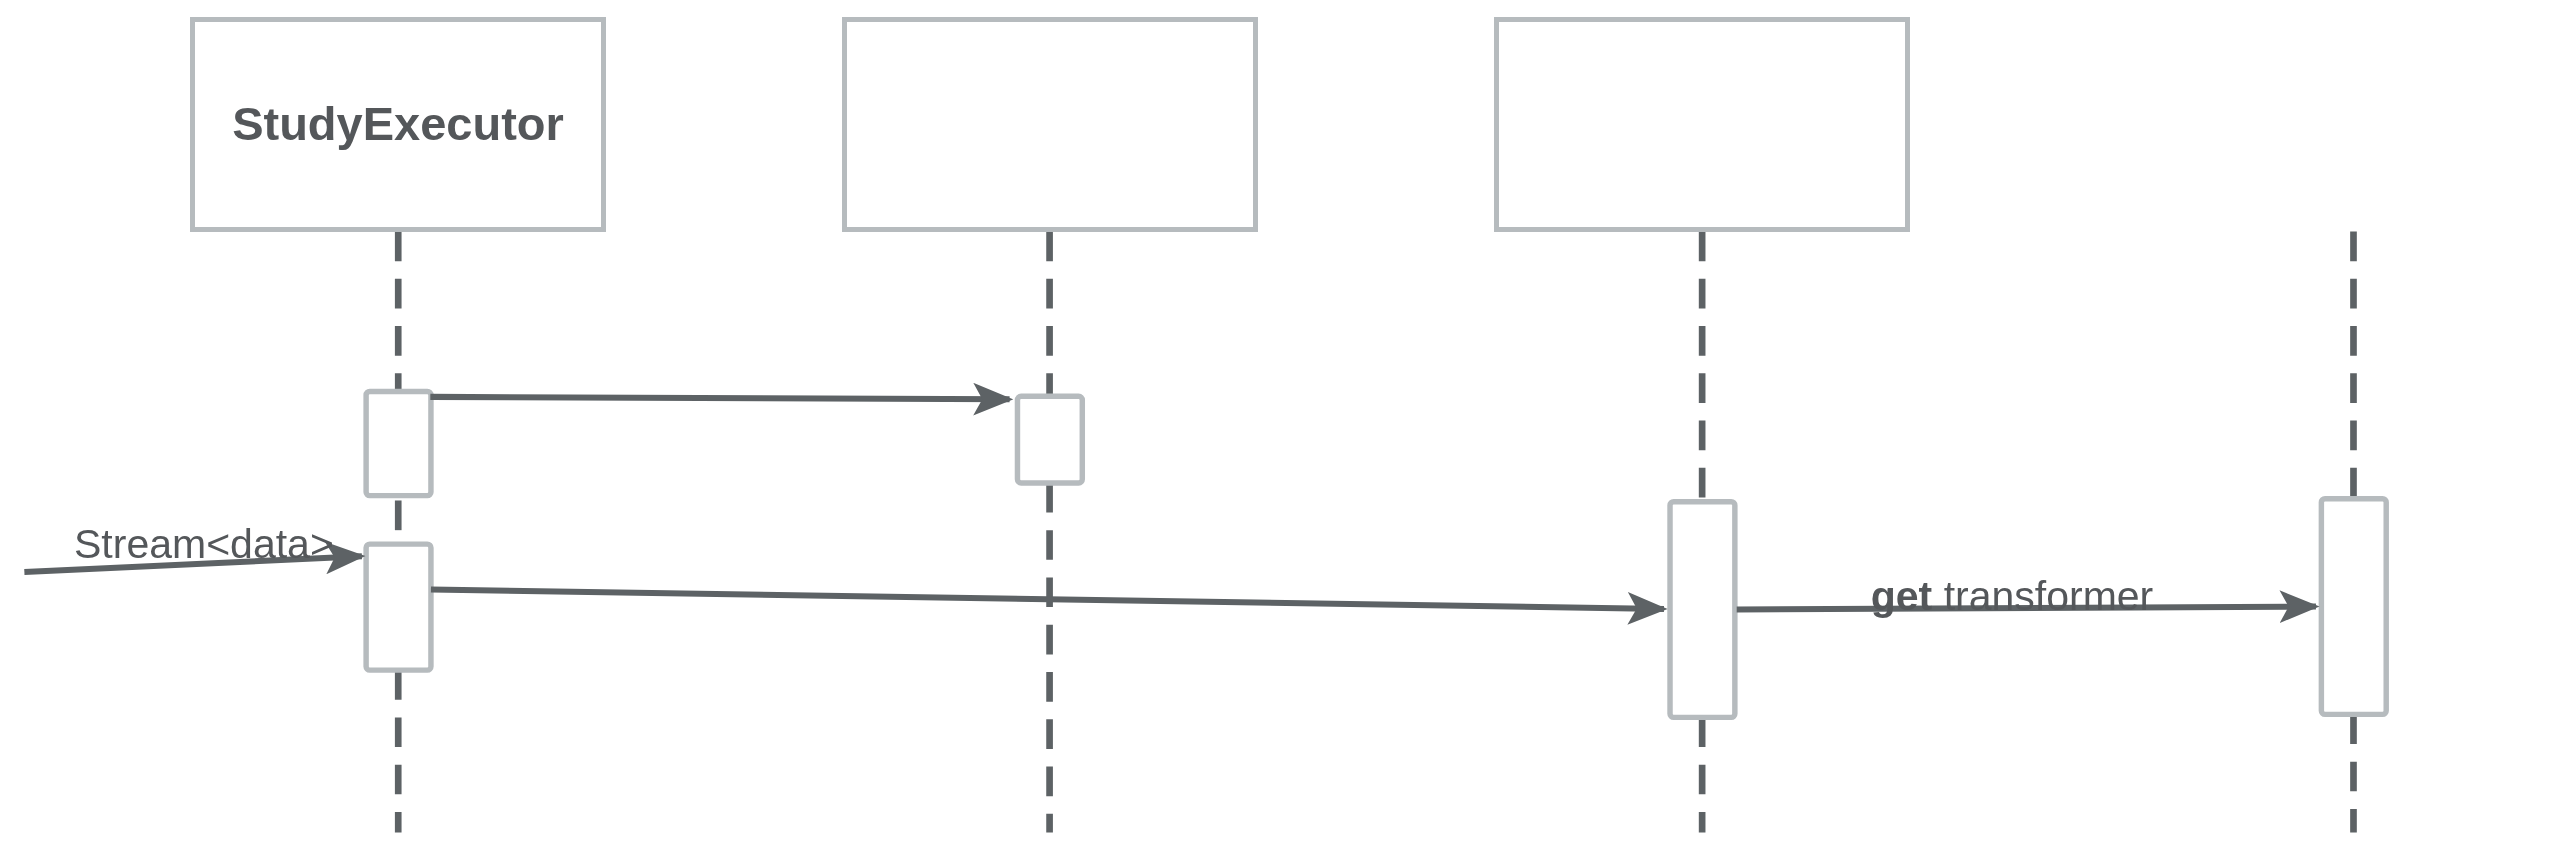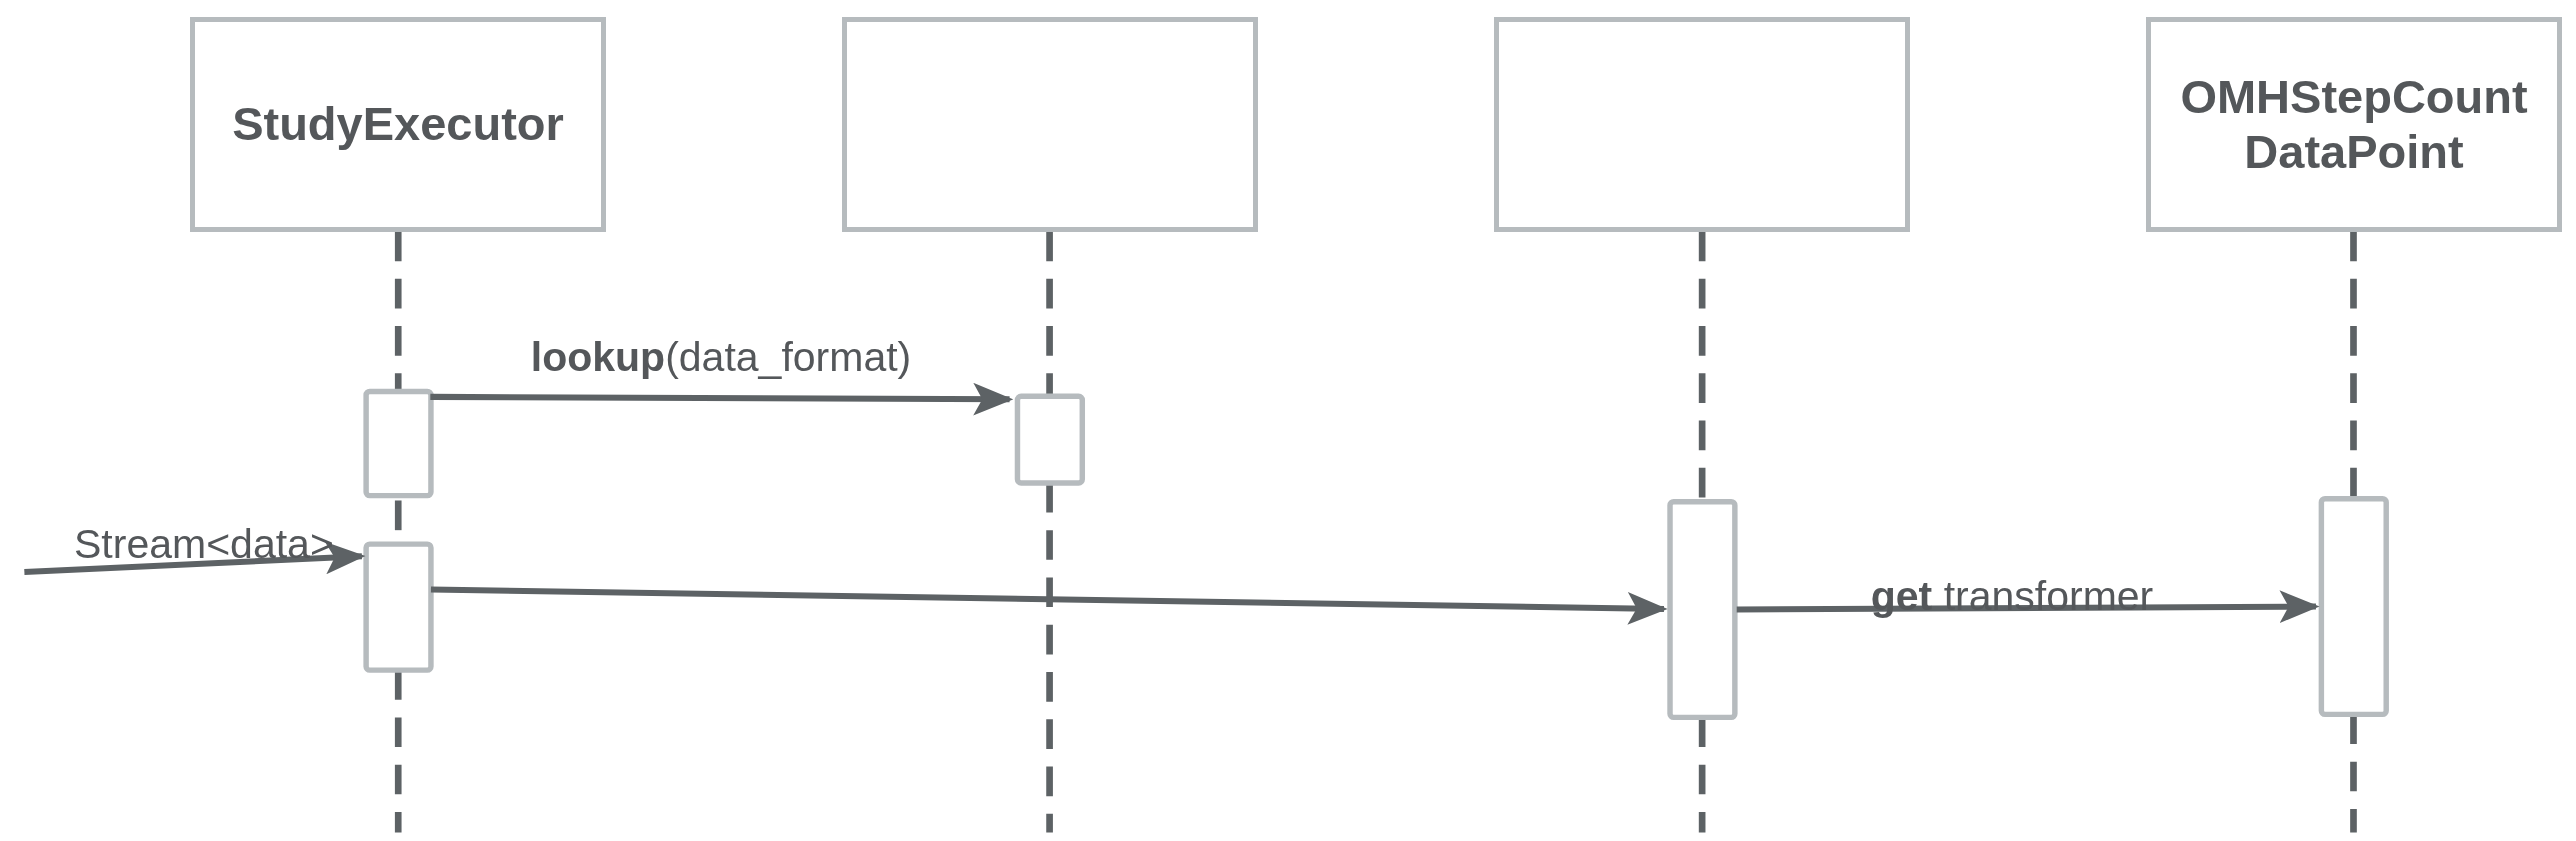--- a/index.html
+++ b/index.html
@@ -102,28 +102,21 @@
   </svg>
 
   <div class="participant" style="left:190px">
     <div class="participant-line">StudyExecutor</div>
 
   </div>
   <div class="participant" style="left:842px">
   </div>
   <div class="participant" style="left:1494px">
   </div>
-  <div class="participant" style="left:2146px">
-    <div class="participant-line">OMHStepCount</div>
-    <div class="participant-line">DataPoint</div>
-  </div>
 
-  <div class="msg-label centered" style="left:721px;top:357px">
-    <span class="kw">lookup</span><span class="rest">(data_format)</span>
-  </div>
   <div class="msg-label left-anchored" style="left:58px;top:544px">
     <span class="rest">Stream&lt;data&gt;</span>
   </div>
   <div class="msg-label centered" style="left:2012px;top:596px">
     <span class="kw">get</span><span class="rest"> transformer</span>
   </div>
 
 </div>
 
 

